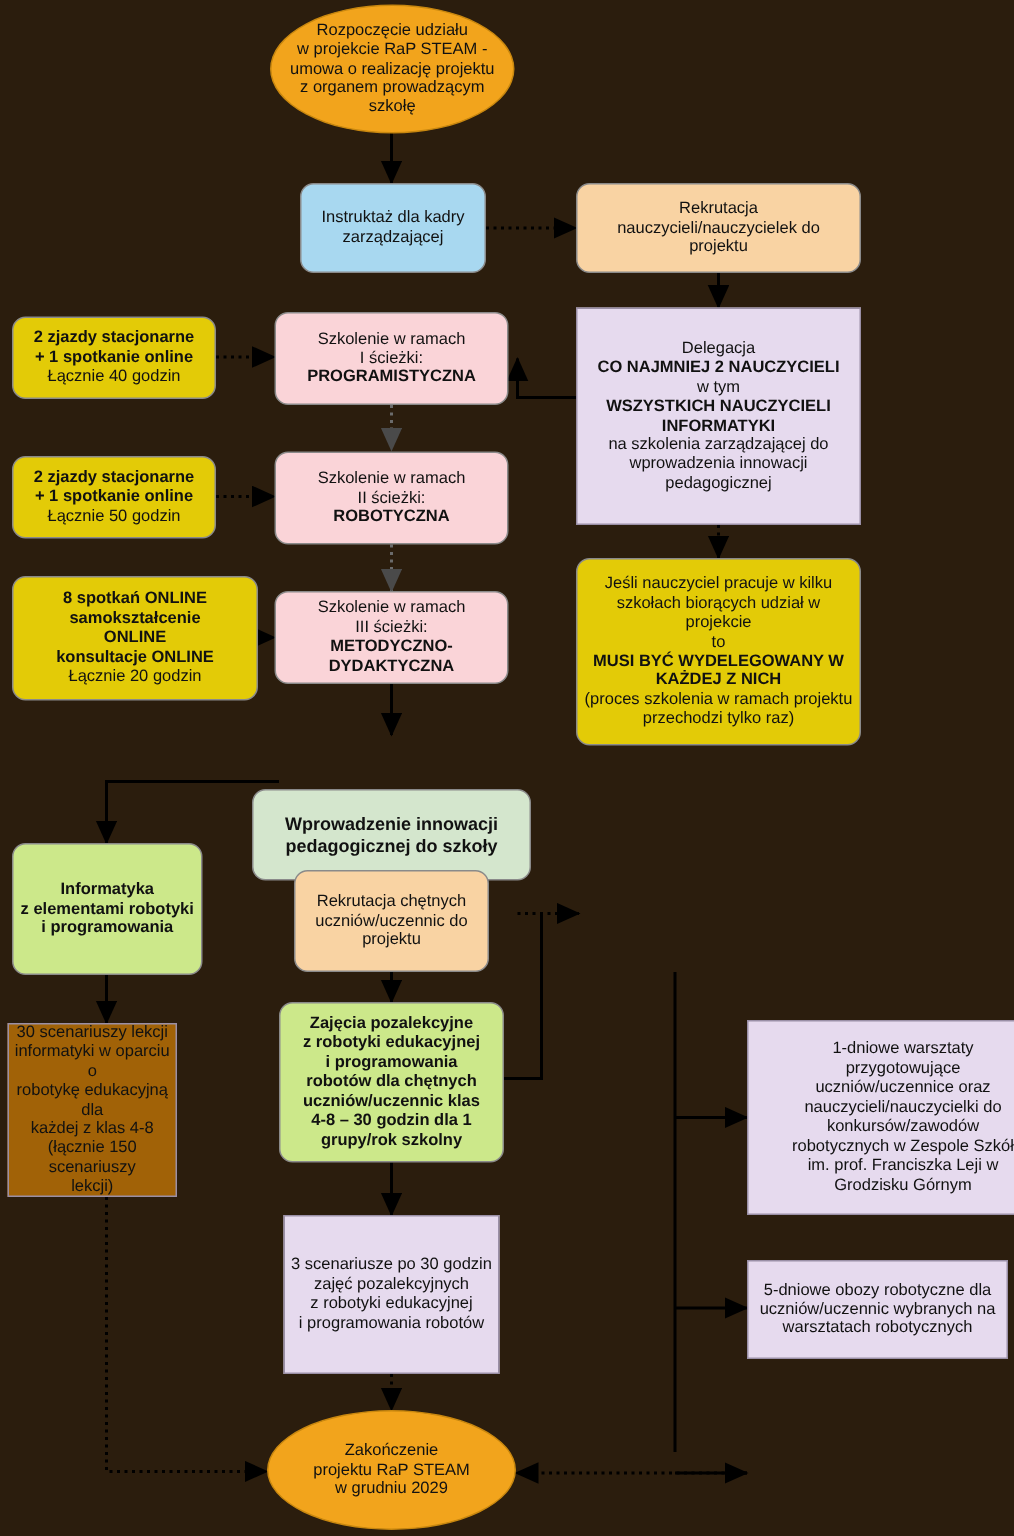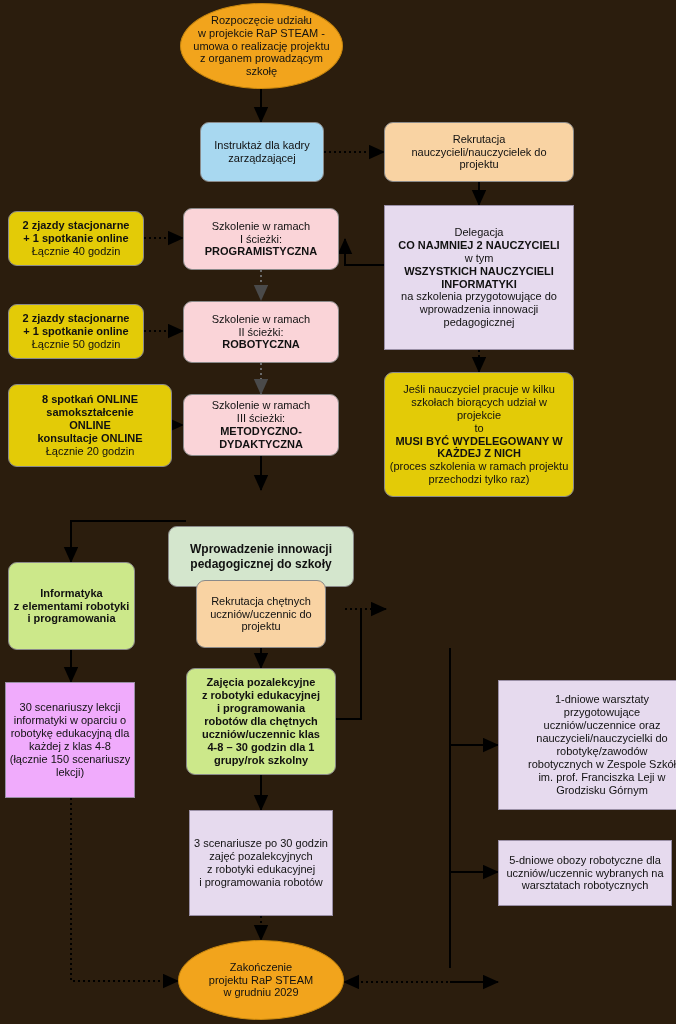--- a/index.html
+++ b/index.html
@@ -169,21 +169,21 @@
     </span>
   </div>
 
   <div class="node sharp f11" style="left:384px;top:205px;width:190px;height:145px;background:#e6daee;">
     <span class="txt">
       <span>Delegacja</span><br>
       <b>CO NAJMNIEJ 2 NAUCZYCIELI</b><br>
       <span>w tym</span><br>
       <b>WSZYSTKICH NAUCZYCIELI</b><br>
       <b>INFORMATYKI</b><br>
-      <span>na szkolenia przygotowujące do</span><br>
+      <span>na szkolenia zarządzającej do</span><br>
       <span>wprowadzenia innowacji</span><br>
       <span>pedagogicznej</span>
     </span>
   </div>
 
   <div class="node rect f11" style="left:384px;top:372px;width:190px;height:125px;background:#e3cb07;">
     <span class="txt">
       <span>Jeśli nauczyciel pracuje w kilku</span><br>
       <span>szkołach biorących udział w projekcie</span><br>
       <span>to</span><br>
@@ -211,21 +211,21 @@
 
   <div class="node rect f11" style="left:196px;top:580px;width:130px;height:68px;background:#f9d3a3;">
     <span class="txt">
       <span>Rekrutacja chętnych</span><br>
       <span>uczniów/uczennic do</span><br>
       <span>projektu</span>
     </span>
   </div>
 
 
-  <div class="node sharp f11" style="left:5px;top:682px;width:130px;height:116px;background:#f0abfc;">
+  <div class="node sharp f11" style="left:5px;top:682px;width:113px;height:116px;background:#a16207;">
     <span class="txt">
       <span>30 scenariuszy lekcji</span><br>
       <span>informatyki w oparciu o</span><br>
       <span>robotykę edukacyjną dla</span><br>
       <span>każdej z klas 4-8</span><br>
       <span>(łącznie 150 scenariuszy</span><br>
       <span>lekcji)</span>
     </span>
   </div>
 
@@ -240,21 +240,21 @@
       <b>grupy/rok szkolny</b>
     </span>
   </div>
 
   <div class="node sharp f11" style="left:498px;top:680px;width:208px;height:130px;background:#e6daee;">
     <span class="txt">
       <span>1-dniowe warsztaty</span><br>
       <span>przygotowujące</span><br>
       <span>uczniów/uczennice oraz</span><br>
       <span>nauczycieli/nauczycielki do</span><br>
-      <span>robotykę/zawodów</span><br>
+      <span>konkursów/zawodów</span><br>
       <span>robotycznych w Zespole Szkół</span><br>
       <span>im. prof. Franciszka Leji w</span><br>
       <span>Grodzisku Górnym</span>
     </span>
   </div>
 
   <div class="node sharp f11" style="left:189px;top:810px;width:144px;height:106px;background:#e6daee;">
     <span class="txt">
       <span>3 scenariusze po 30 godzin</span><br>
       <span>zajęć pozalekcyjnych</span><br>

